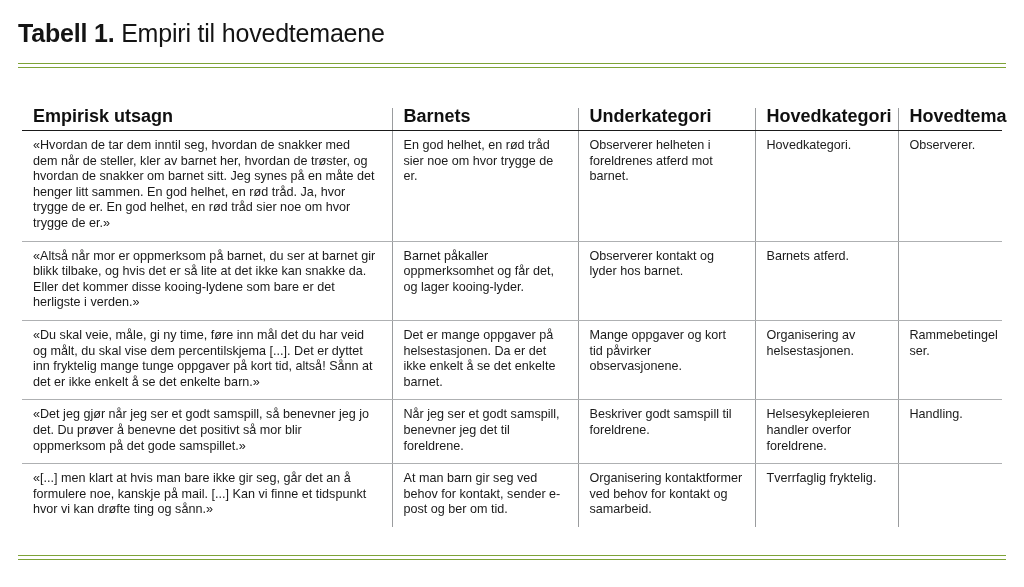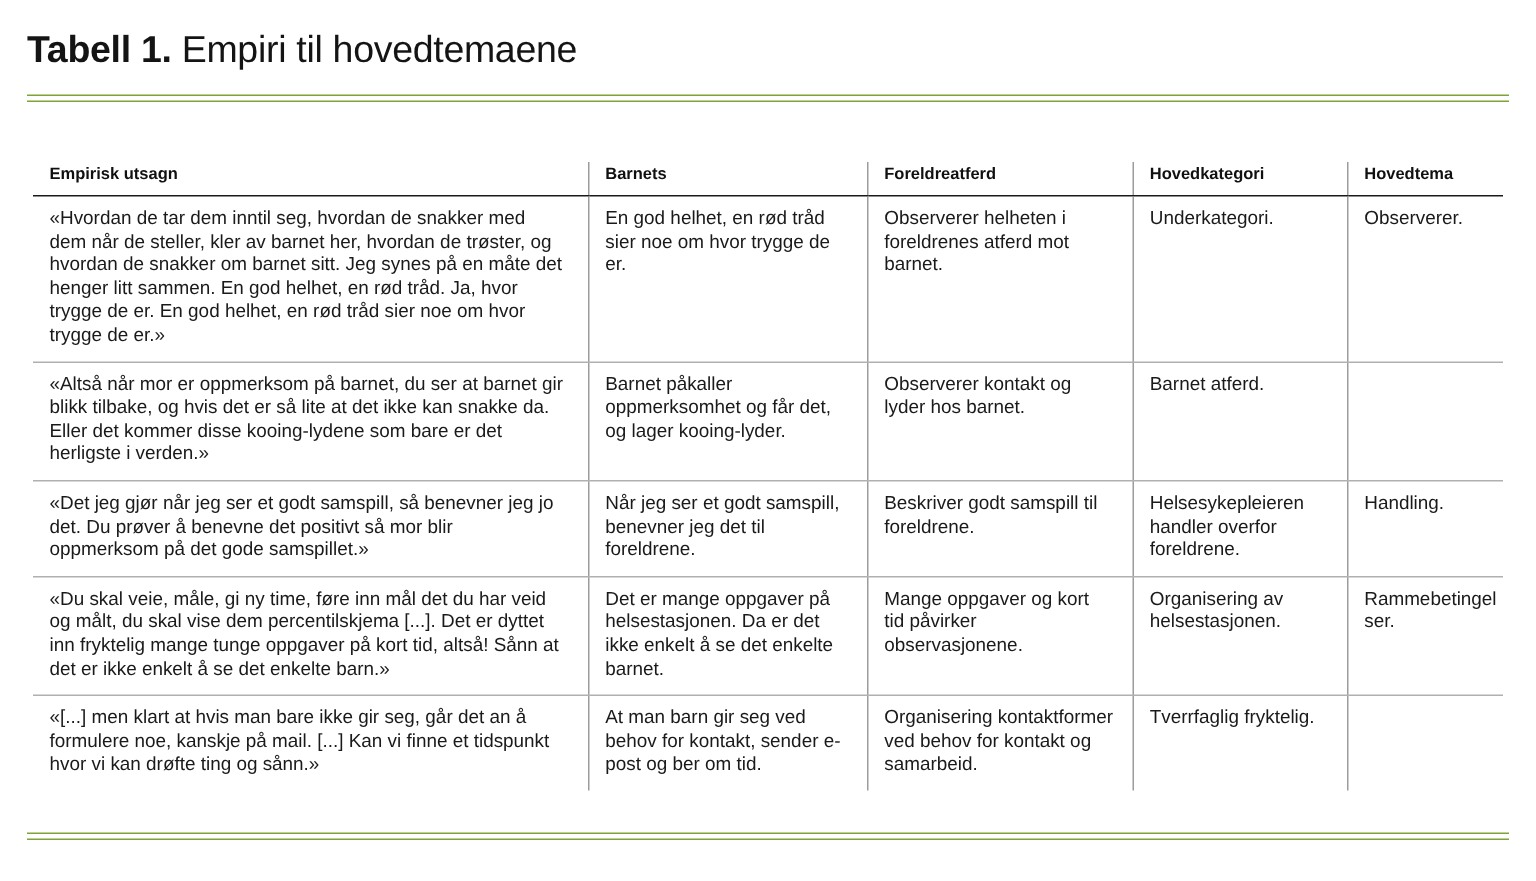--- a/index.html
+++ b/index.html
@@ -74,21 +74,21 @@
   }
   table.empiri col.c0 { width: 370px; }
   table.empiri col.c1 { width: 186px; }
   table.empiri col.c2 { width: 177px; }
   table.empiri col.c3 { width: 143px; }
   table.empiri col.c4 { width: 104px; }
 
   table.empiri thead th {
     text-align: left;
     font-weight: 700;
-    font-size: 11px;
+    font-size: 18px;
     line-height: 16px;
     padding: 0 0 6px 0;
     border-bottom: 1.3px solid #1a1a1a;
     vertical-align: bottom;
     color: #101010;
   }
   table.empiri thead th.pad { padding-left: 11px; }
 
   table.empiri tbody td {
     vertical-align: top;
@@ -131,53 +131,53 @@
         <col class="c0">
           <col class="c1">
           <col class="c2">
           <col class="c3">
           <col class="c4">
       </colgroup>
       <thead>
         <tr>
           <th class="pad div">Empirisk utsagn</th>
           <th class="pad div">Barnets</th>
-          <th class="pad div">Foreldreatferd</th>
+          <th class="pad div">Underkategori</th>
           <th class="pad div">Hovedkategori</th>
           <th class="pad">Hovedtema</th>
         </tr>
       </thead>
       <tbody>
         <tr>
           <td class="pad quote">«Hvordan de tar dem inntil seg, hvordan de snakker med dem når de steller, kler av barnet her, hvordan de trøster, og hvordan de snakker om barnet sitt. Jeg synes på en måte det henger litt sammen. En god helhet, en rød tråd. Ja, hvor trygge de er. En god helhet, en rød tråd sier noe om hvor trygge de er.»</td>
           <td class="pad">En god helhet, en rød tråd sier noe om hvor trygge de er.</td>
           <td class="pad">Observerer helheten i foreldrenes atferd mot barnet.</td>
-          <td class="pad">Underkategori.</td>
+          <td class="pad">Hovedkategori.</td>
           <td class="pad last">Observerer.</td>
         </tr>
         <tr>
           <td class="pad quote">«Altså når mor er oppmerksom på barnet, du ser at barnet gir blikk tilbake, og hvis det er så lite at det ikke kan snakke da. Eller det kommer disse kooing-lydene som bare er det herligste i verden.»</td>
           <td class="pad">Barnet påkaller oppmerksomhet og får det, og lager kooing-lyder.</td>
           <td class="pad">Observerer kontakt og lyder hos barnet.</td>
-          <td class="pad">Barnet atferd.</td>
+          <td class="pad">Barnets atferd.</td>
           <td class="pad last"></td>
+        </tr>
+        <tr>
+          <td class="pad quote">«Du skal veie, måle, gi ny time, føre inn mål det du har veid og målt, du skal vise dem percentilskjema [...]. Det er dyttet inn fryktelig mange tunge oppgaver på kort tid, altså! Sånn at det er ikke enkelt å se det enkelte barn.»</td>
+          <td class="pad">Det er mange oppgaver på helsestasjonen. Da er det ikke enkelt å se det enkelte barnet.</td>
+          <td class="pad">Mange oppgaver og kort tid påvirker observasjonene.</td>
+          <td class="pad">Organisering av helsestasjonen.</td>
+          <td class="pad last">Rammebetingelser.</td>
         </tr>
         <tr>
           <td class="pad quote">«Det jeg gjør når jeg ser et godt samspill, så benevner jeg jo det. Du prøver å benevne det positivt så mor blir oppmerksom på det gode samspillet.»</td>
           <td class="pad">Når jeg ser et godt samspill, benevner jeg det til foreldrene.</td>
           <td class="pad">Beskriver godt samspill til foreldrene.</td>
           <td class="pad">Helsesykepleieren handler overfor foreldrene.</td>
           <td class="pad last">Handling.</td>
-        </tr>
-        <tr>
-          <td class="pad quote">«Du skal veie, måle, gi ny time, føre inn mål det du har veid og målt, du skal vise dem percentilskjema [...]. Det er dyttet inn fryktelig mange tunge oppgaver på kort tid, altså! Sånn at det er ikke enkelt å se det enkelte barn.»</td>
-          <td class="pad">Det er mange oppgaver på helsestasjonen. Da er det ikke enkelt å se det enkelte barnet.</td>
-          <td class="pad">Mange oppgaver og kort tid påvirker observasjonene.</td>
-          <td class="pad">Organisering av helsestasjonen.</td>
-          <td class="pad last">Rammebetingelser.</td>
         </tr>
         <tr class="last-row">
           <td class="pad quote">«[...] men klart at hvis man bare ikke gir seg, går det an å formulere noe, kanskje på mail. [...] Kan vi finne et tidspunkt hvor vi kan drøfte ting og sånn.»</td>
           <td class="pad">At man barn gir seg ved behov for kontakt, sender e-post og ber om tid.</td>
           <td class="pad">Organisering kontaktformer ved behov for kontakt og samarbeid.</td>
           <td class="pad">Tverrfaglig fryktelig.</td>
           <td class="pad last"></td>
         </tr>
       </tbody>
     </table>

